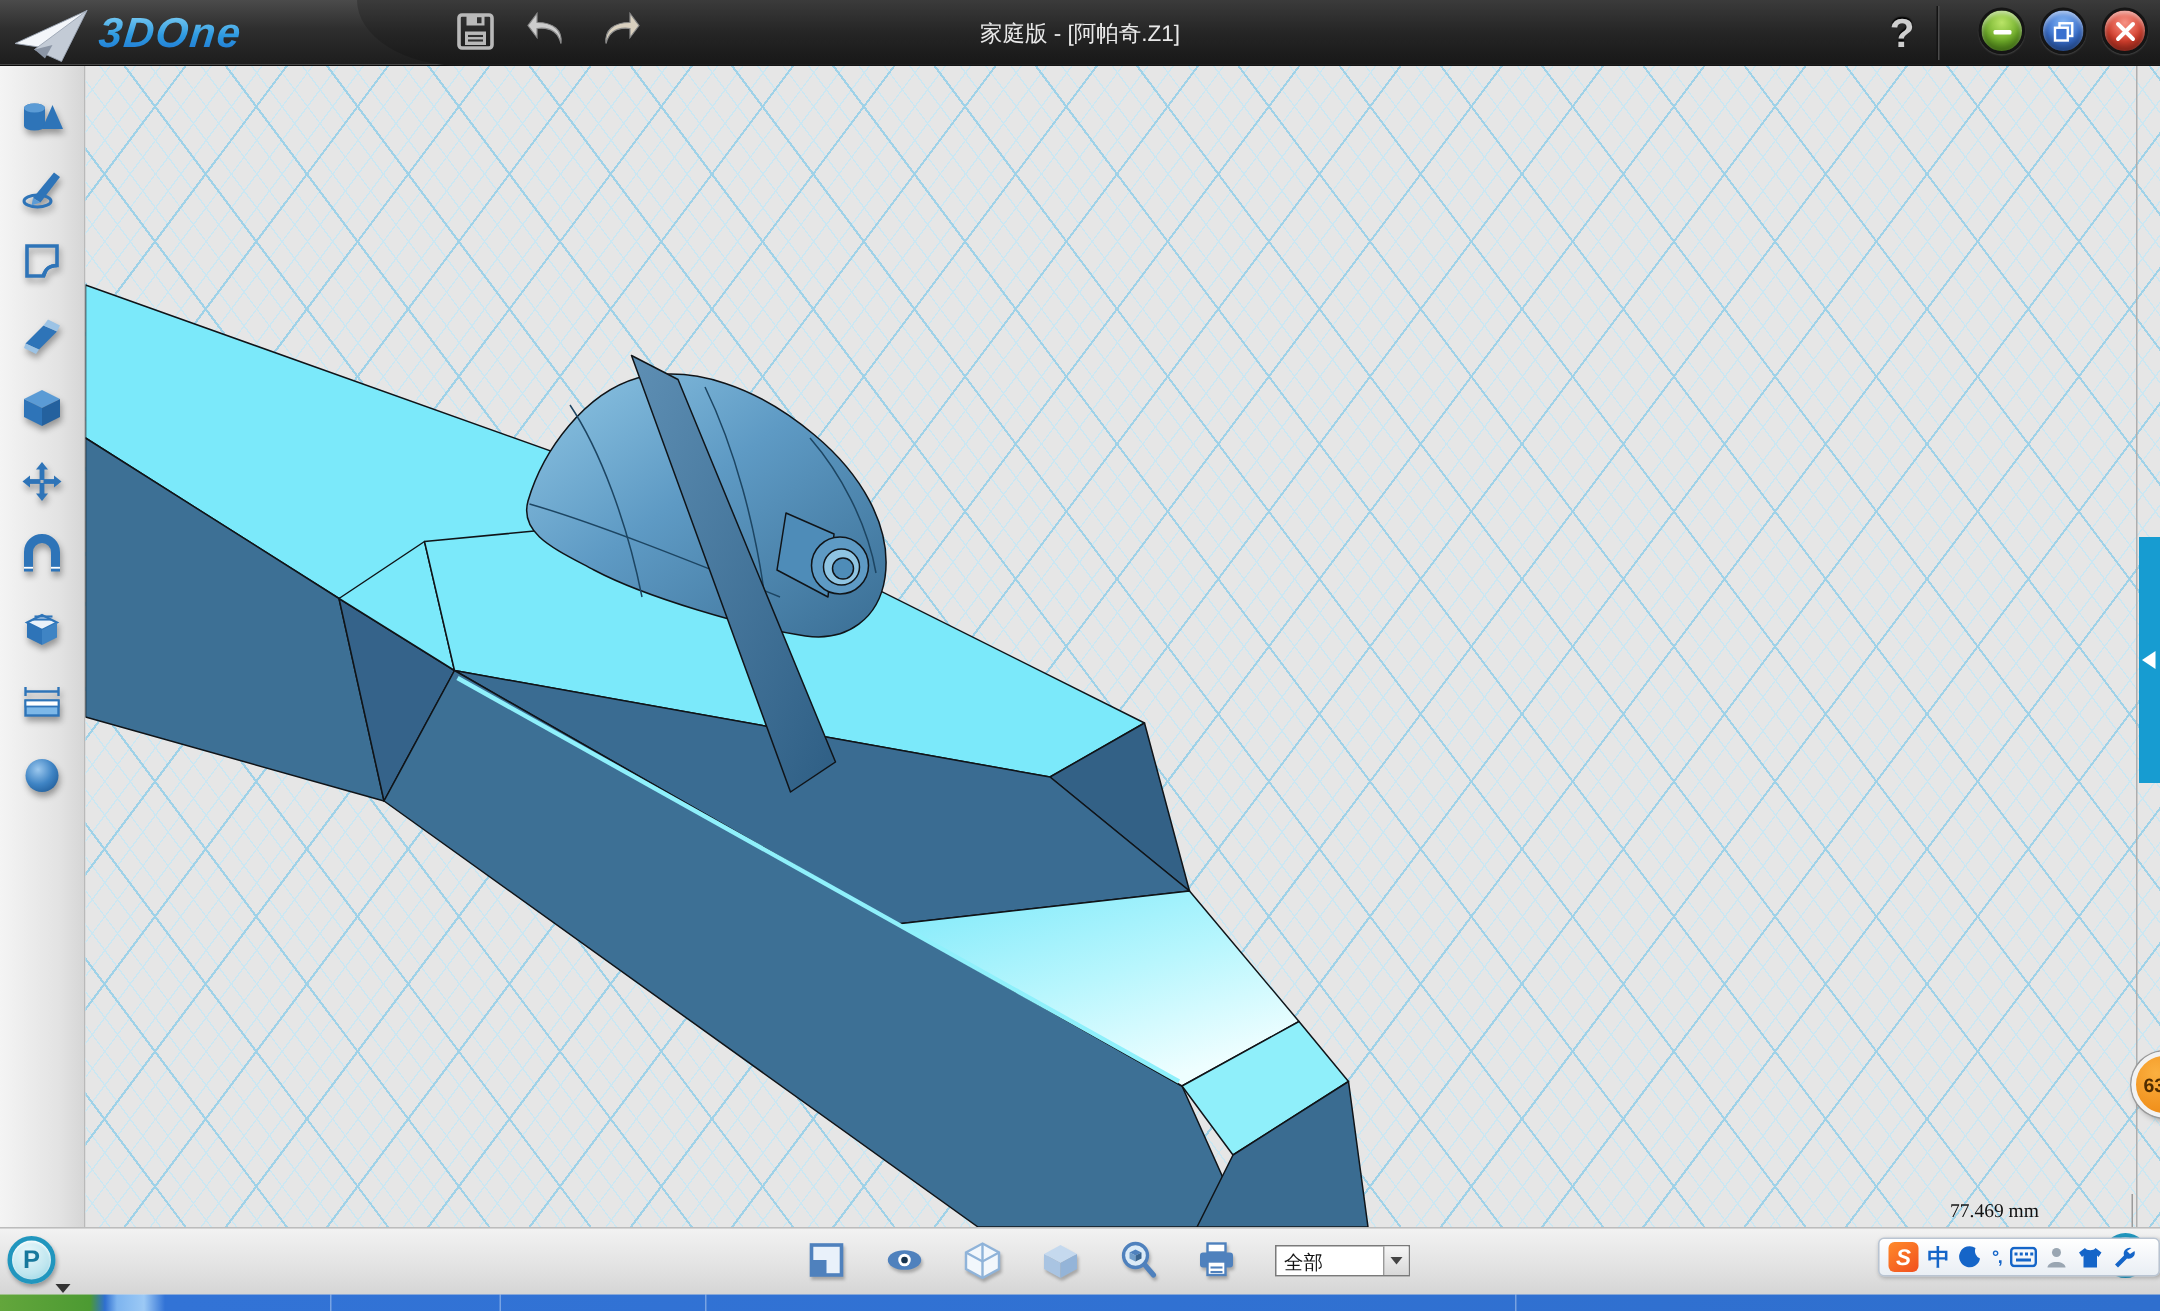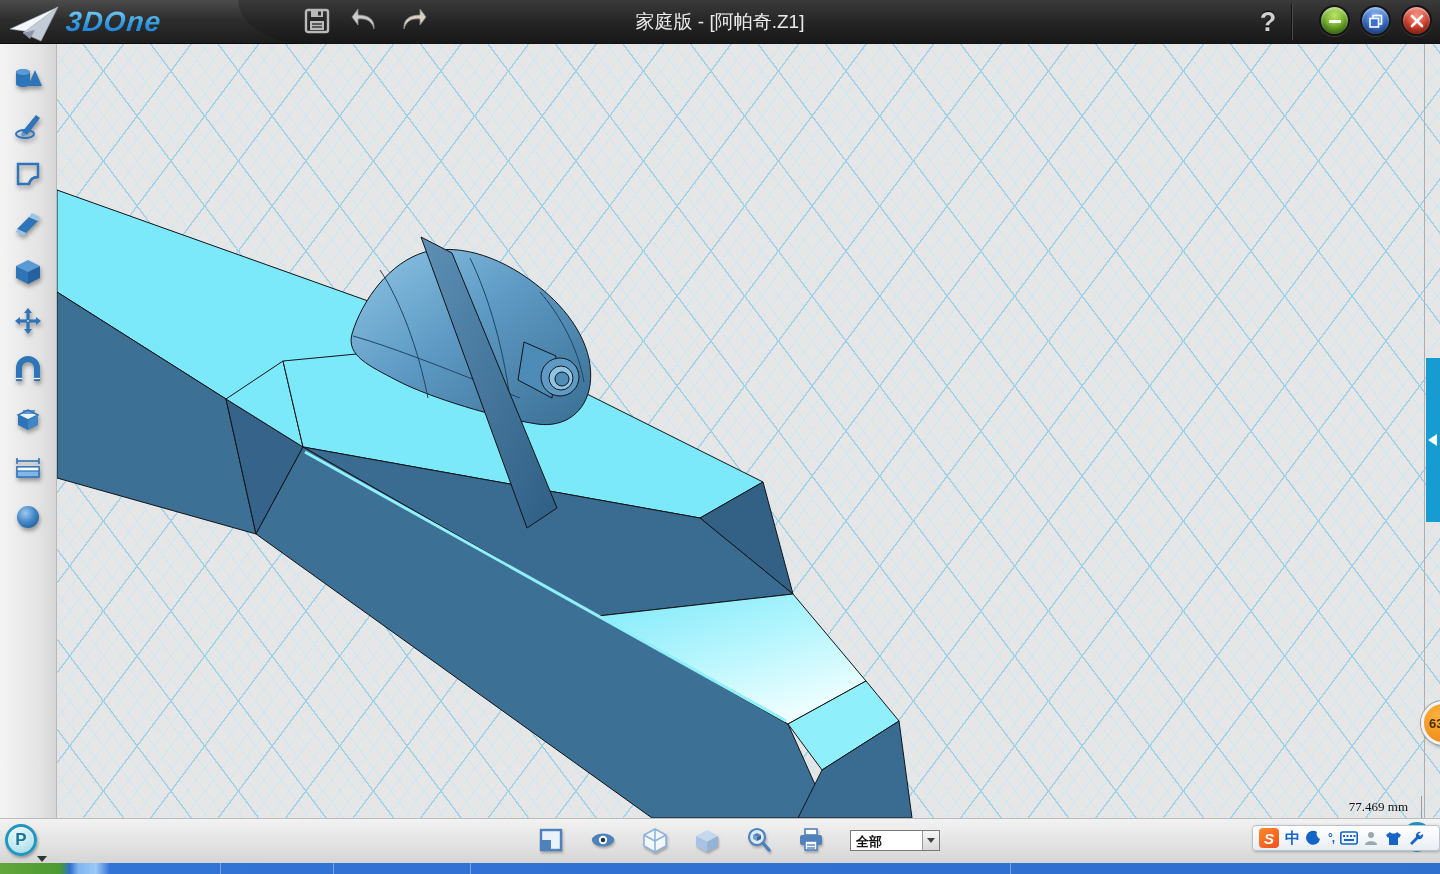--- a/index.html
+++ b/index.html
@@ -14,21 +14,21 @@
     background:linear-gradient(#383838,#242424 50%,#161616);
     border-bottom-left-radius:70px 44px; opacity:.85; }
   .logo { position:absolute; left:8px; top:2px; display:flex; align-items:center; gap:6px; }
   .logo-text { font-size:28px; font-weight:bold; font-style:italic; letter-spacing:1px;
     transform:skewX(-6deg);
     background:linear-gradient(#8fd9f9,#2e9ae0 55%,#1b6fd0);
     -webkit-background-clip:text; background-clip:text; -webkit-text-fill-color:transparent; color:#35a8e8; }
   .tb-icons { position:absolute; left:300px; top:4px; display:flex; gap:14px; align-items:center; }
   .tb-btn { width:34px; height:34px; display:flex; align-items:center; justify-content:center; cursor:pointer; }
   .tb-title { position:absolute; left:0; right:0; top:0; height:44px; display:flex; align-items:center; justify-content:center;
-    color:#e9e9e9; font-size:19px; pointer-events:none; }
+    color:#e9e9e9; font-size:15px; pointer-events:none; }
   .help-btn { position:absolute; left:1252px; top:4px; width:32px; height:36px; color:#cfcfcf; font-size:27px; font-weight:bold;
     display:flex; align-items:center; justify-content:center; text-shadow:0 -1px 1px #000; cursor:pointer; }
   .tb-sep { position:absolute; left:1292px; top:4px; width:1px; height:36px; background:#4a4a4a; box-shadow:-1px 0 0 #141414; }
   .winbtns { position:absolute; right:8px; top:5px; display:flex; gap:10px; }
   .winbtn { width:31px; height:31px; border-radius:50%; border:2px solid #151515; display:flex; align-items:center; justify-content:center;
     box-shadow:inset 0 2px 3px rgba(255,255,255,.55), inset 0 -4px 6px rgba(0,0,0,.35), 0 1px 1px rgba(255,255,255,.15); cursor:pointer; }
   .winbtn.min { background:radial-gradient(circle at 50% 30%, #b9e467, #6fae29 55%, #4c8c16); }
   .winbtn.max { background:radial-gradient(circle at 50% 30%, #7fb2f2, #3a70cf 55%, #2556ad); }
   .winbtn.close { background:radial-gradient(circle at 50% 30%, #f59184, #d8402e 55%, #b2291a); }
 
@@ -42,21 +42,21 @@
   .canvas { position:absolute; left:57px; top:44px; width:1383px; height:774px; background:#E6E6E6;
     background-image:
       repeating-linear-gradient(53.13deg, transparent 0, transparent 52.6px, #9fd2e8 52.6px, #9fd2e8 54px),
       repeating-linear-gradient(126.87deg, transparent 0, transparent 52.6px, #9fd2e8 52.6px, #9fd2e8 54px),
       repeating-linear-gradient(53.13deg, transparent 0, transparent 12.6px, #cbe7f2 12.6px, #cbe7f2 13.5px),
       repeating-linear-gradient(126.87deg, transparent 0, transparent 12.6px, #cbe7f2 12.6px, #cbe7f2 13.5px);
   }
   .canvas-right-border { position:absolute; left:1424px; top:44px; width:1px; height:774px; background:#aeaeae; }
   .watermark { position:absolute; left:618px; top:414px; font-size:34px; font-weight:bold; letter-spacing:1px;
     color:rgba(165,165,165,.55); text-shadow:1px 1px 0 rgba(255,255,255,.9); pointer-events:none; }
-  .measurement { position:absolute; left:1300px; top:799px; width:108px; height:17px; text-align:right;
+  .measurement { position:absolute; left:1300px; top:799px; width:108px; height:17px; text-align:left;
     font-family:"Liberation Serif",serif; font-size:13px; color:#111; }
   .measure-sep { position:absolute; left:1421px; top:796px; width:1px; height:22px; background:#9a9a9a; }
 
   .model-svg { position:absolute; left:0; top:0; pointer-events:none; }
 
   
   .side-tab { position:absolute; left:1426px; top:358px; width:14px; height:164px; background:#179cd1; cursor:pointer; }
   .side-tab .arrow { position:absolute; left:2px; top:76px; width:0; height:0;
     border-top:6px solid transparent; border-bottom:6px solid transparent; border-right:9px solid #fff; }
 
@@ -73,21 +73,21 @@
   .pbadge { position:absolute; left:5px; top:5px; width:32px; height:32px; border-radius:50%;
     background:radial-gradient(circle at 40% 30%, #e8f7fb, #bfe6ef 60%, #8fd0e2);
     border:3px solid #2196be; box-shadow:inset 0 1px 2px #fff, 1px 2px 3px rgba(0,0,0,.3);
     display:flex; align-items:center; justify-content:center; font-weight:bold; font-size:17px; color:#17789c; cursor:pointer; }
   .pbadge-arrow { position:absolute; left:37px; top:37px; width:0; height:0;
     border-left:5px solid transparent; border-right:5px solid transparent; border-top:6px solid #333; cursor:pointer; }
   .mbadge { position:absolute; right:8px; top:3px; width:30px; height:30px; border-radius:50%;
     background:radial-gradient(circle at 40% 30%, #eef9fc, #c3e8f1 60%, #93d2e4);
     border:3px solid #2196be; display:flex; align-items:center; justify-content:center;
     font-weight:bold; font-size:15px; color:#17789c; cursor:pointer; }
-  .status-tools { position:absolute; left:538px; top:8px; display:flex; align-items:center; gap:26px;font-weight:bold; }
+  .status-tools { position:absolute; left:538px; top:8px; display:flex; align-items:center; gap:26px; }
   .status-tool { width:26px; height:26px; display:flex; align-items:center; justify-content:center; cursor:pointer;
     filter:drop-shadow(1px 2px 1px rgba(0,0,0,.25)); }
   .filter-dd { display:flex; width:90px; height:21px; border:1px solid #7a7a7a; background:#fff; cursor:pointer; }
   .filter-dd .val { flex:1; font-size:13px; color:#111; padding:2px 0 0 5px; }
   .filter-dd .btn { width:17px; border-left:1px solid #9a9a9a; background:linear-gradient(#f6f6f6,#d8d8d8);
     display:flex; align-items:center; justify-content:center; }
   .filter-dd .btn i { width:0; height:0; border-left:4px solid transparent; border-right:4px solid transparent; border-top:5px solid #444; }
 
   
   .ime-bar { position:absolute; right:0; top:6px; width:188px; height:26px; background:linear-gradient(#ffffff,#e9eef4);

